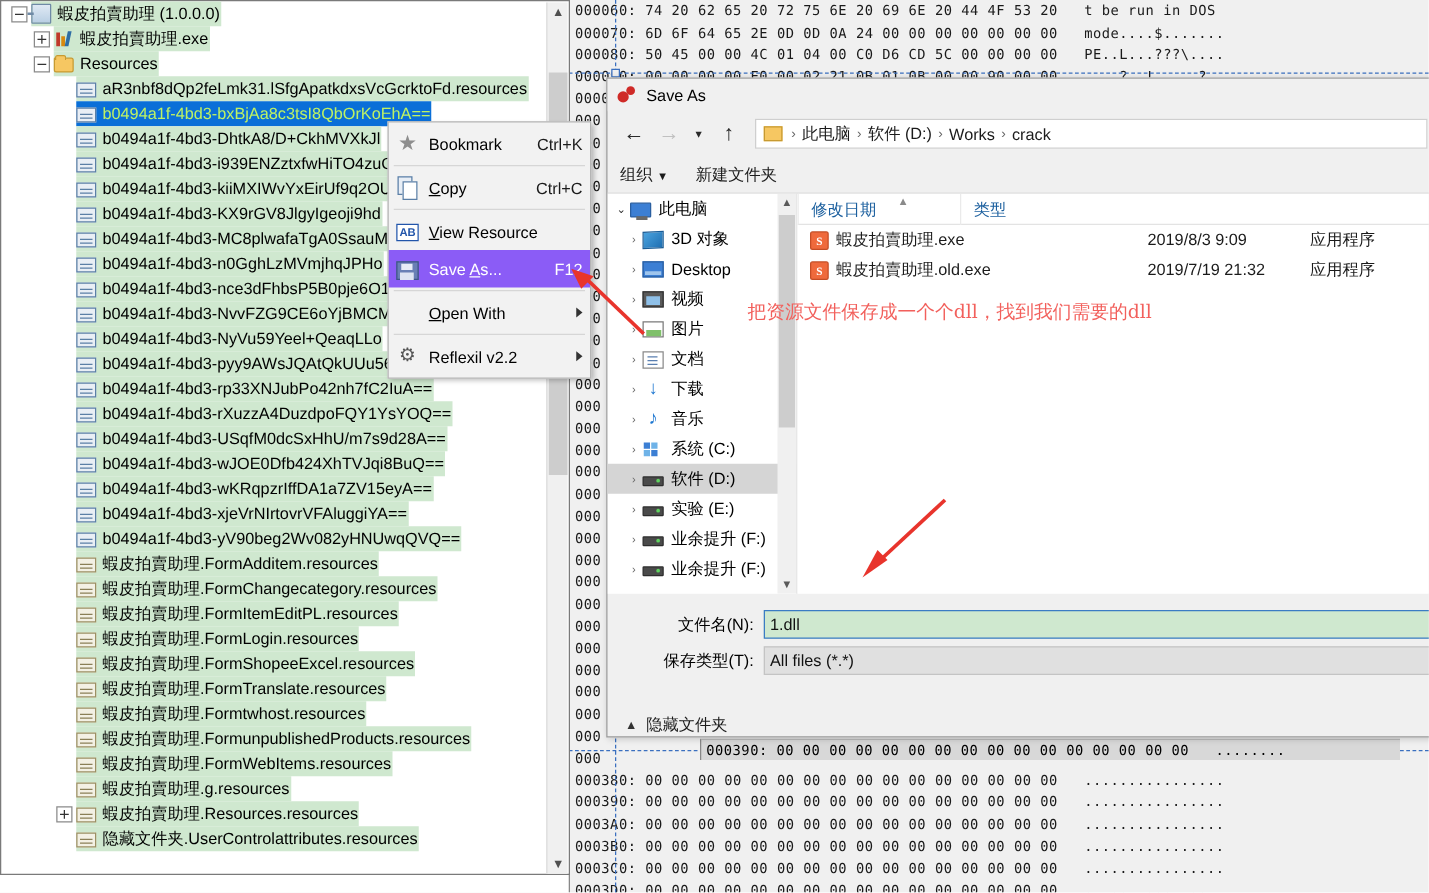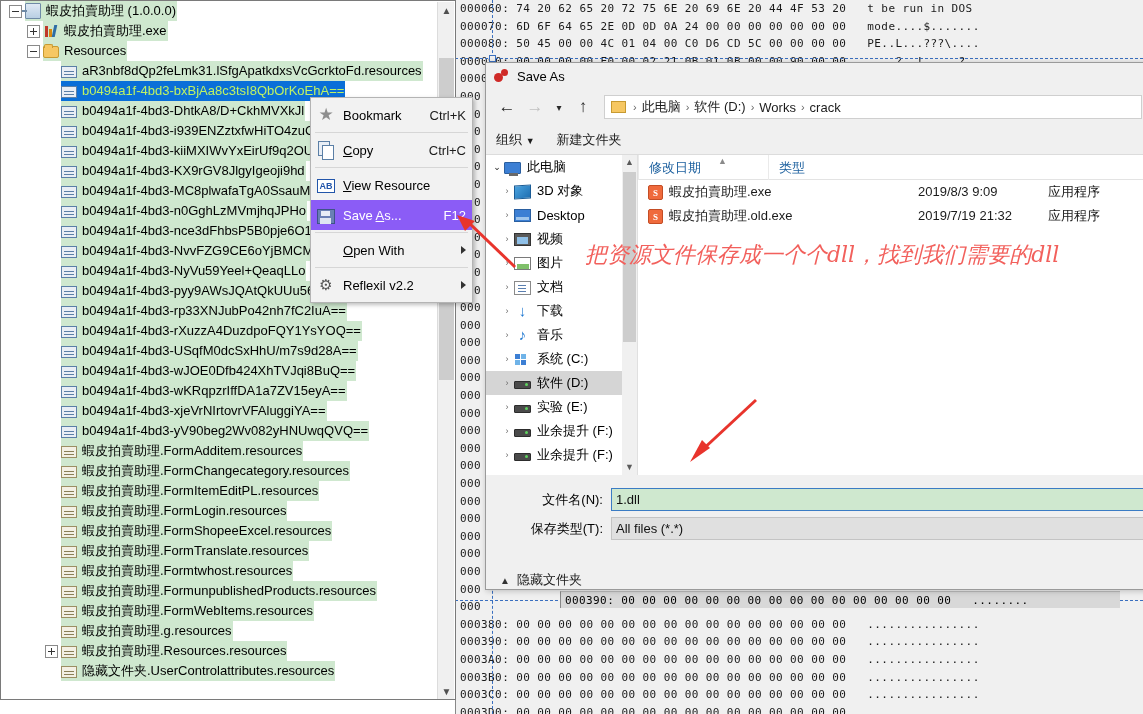--- a/index.html
+++ b/index.html
@@ -318,24 +318,23 @@
     flex: 1 1 auto; height: 23px; background: #e0e0e0; border: 1px solid #c4c4c4;
     display: flex; align-items: center; padding-left: 4px; font-size: 13px; color: #111;
   }
   .hidefolders {
     display: flex; align-items: center; gap: 7px; padding: 26px 0 0 14px; font-size: 13px; color: #1b1b1b;
   }
   .hidefolders .caret { font-size: 10px; color: #333; }
 
   
   .annot-text {
-    position: absolute; left: 585px; top: 240px;
-    color: #f2605c; font-size: 22px; white-space: nowrap;
+    position: absolute; left: 598px; top: 240px;
+    color: #f2605c; font-size: 15px; white-space: nowrap;
     font-family: "DejaVu Serif", "Liberation Serif", serif;
-    font-style: italic;
   }
   .arrow-svg { position: absolute; pointer-events: none; }
 </style>
 </head>
 <body>
 
 <div id="root">
 
   <div class="hexpane">
     <div id="hex-top">

